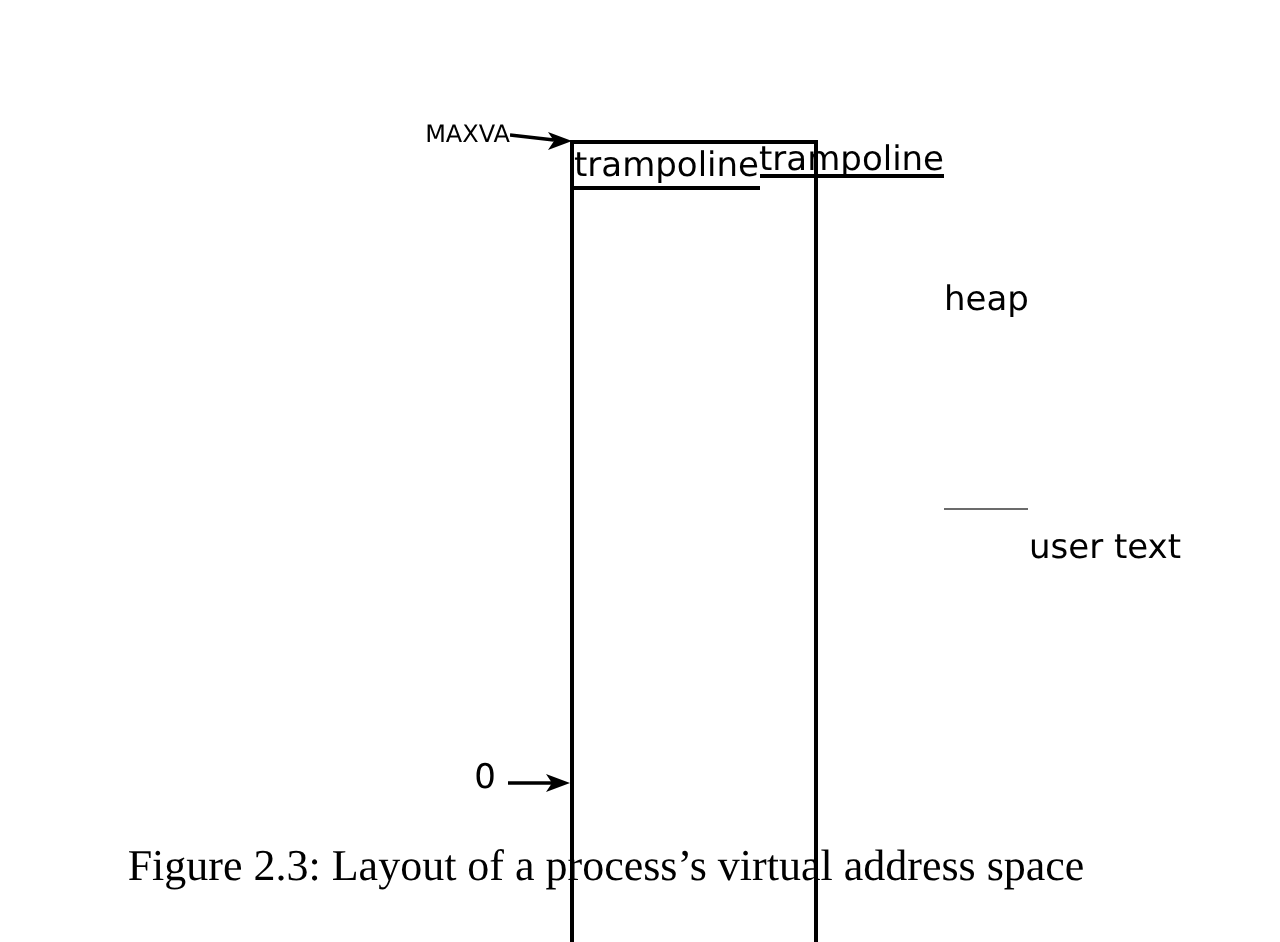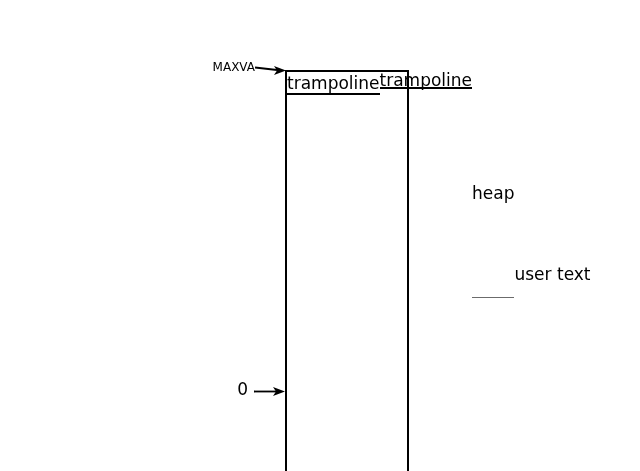--- a/index.html
+++ b/index.html
@@ -60,21 +60,21 @@
   .seg {
     display: flex;
     align-items: center;
     justify-content: center;
     font-size: 17px;
     box-sizing: border-box;
     white-space: nowrap;
   }
   .seg-trampoline { height: 23px; border-bottom: 2px solid var(--line, #000); }
   .seg-trapframe  { height: 17px; border-bottom: 2px solid var(--line, #000); }
-  .seg-heap       { height: 183px; border-bottom: 1px solid var(--soft, #6b6b6b); padding-bottom: 26px; margin-top: 43px; }
+  .seg-heap       { height: 183px; border-bottom: 1px solid var(--soft, #6b6b6b); padding-bottom: 26px; }
   .seg-stack      { height: 25px; border-bottom: 1px solid var(--soft, #6b6b6b); }
   .seg-textdata   { flex: 1; flex-direction: column; line-height: 20px; }
   .caption {
     position: absolute;
     top: 420px;
     left: 0;
     width: 606px;
     text-align: center;
     font-family: "Liberation Serif", serif;
     font-size: 22px;
@@ -108,14 +108,15 @@
     </div>
   </div>
 
   <div class="zero">0</div>
 
   <svg class="arrow-bottom" width="33" height="16" viewBox="0 0 33 16">
     <line x1="1" y1="8.5" x2="24" y2="8.5" stroke="#000" stroke-width="1.8"></line>
     <polygon points="32,8.5 20,4 23,8.5 20,13" fill="#000"></polygon>
   </svg>
 
+  <div class="caption">Figure 2.3: Layout of a process’s virtual address space</div>
 
 </div>
 
 </body></html>

